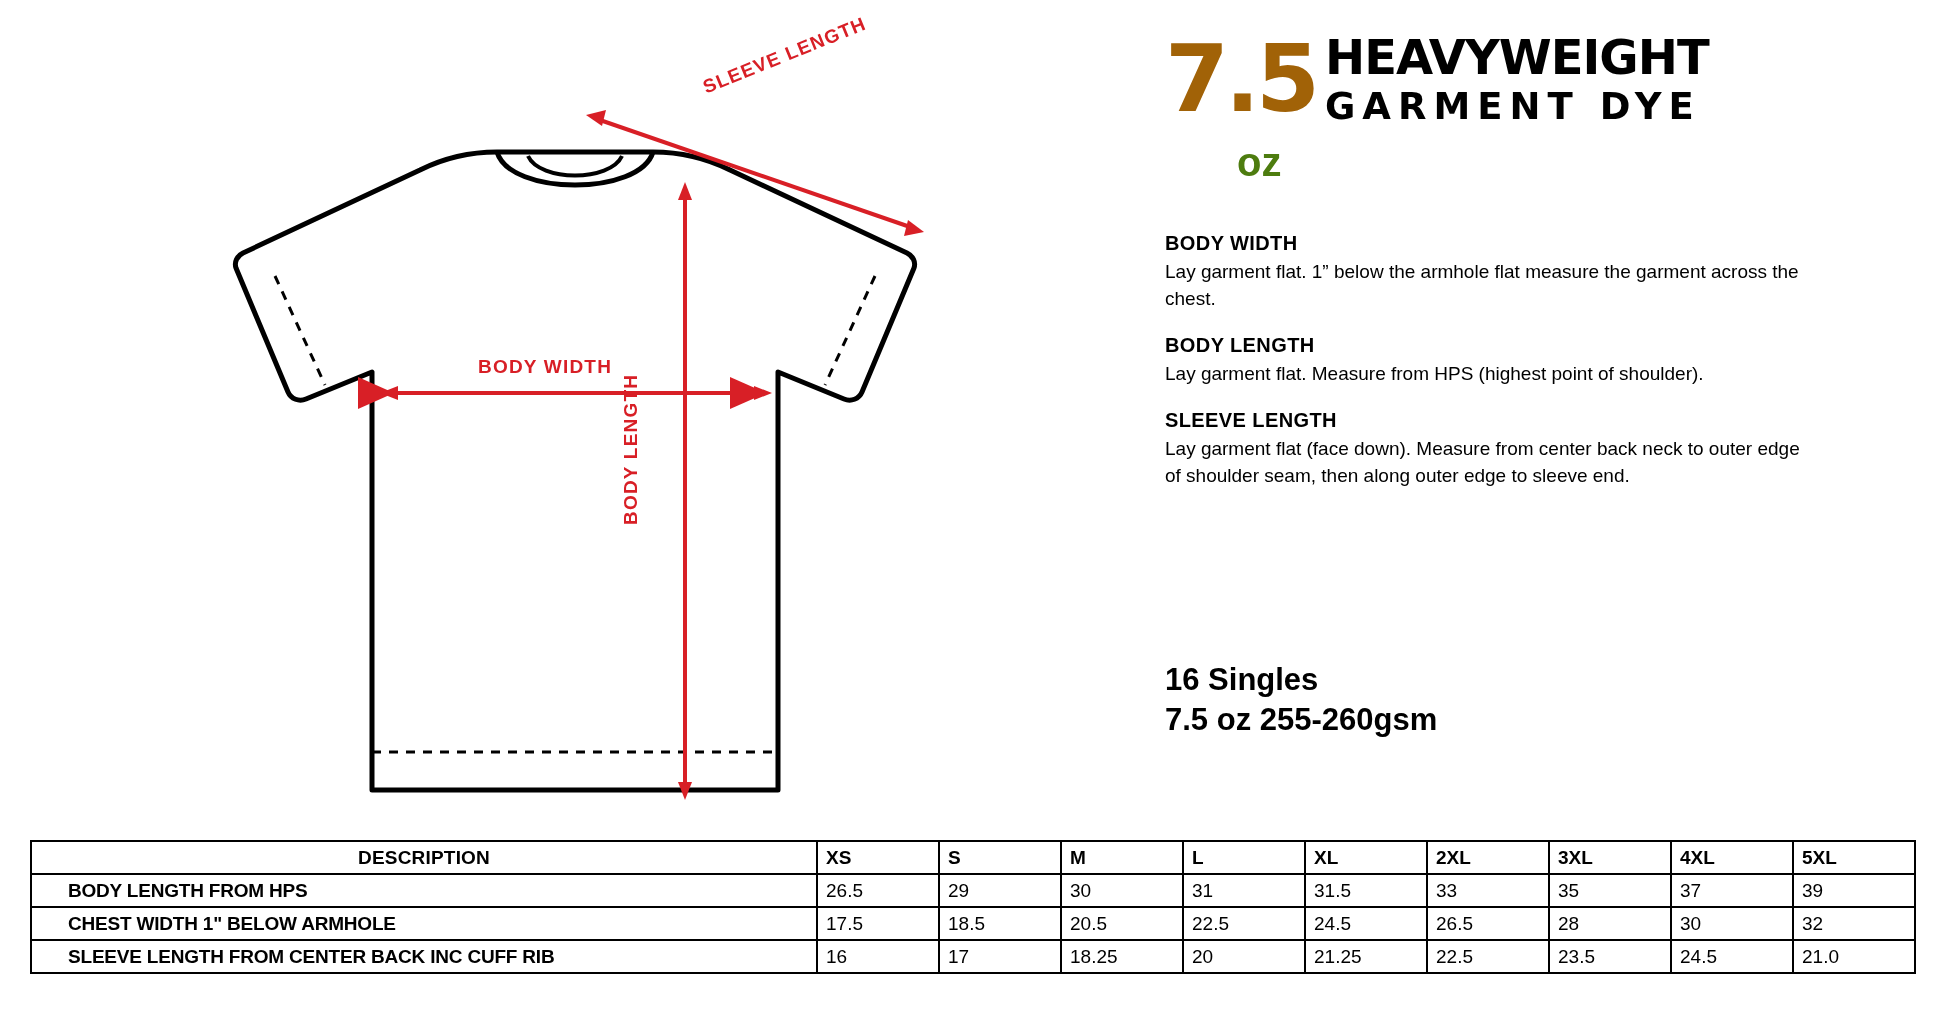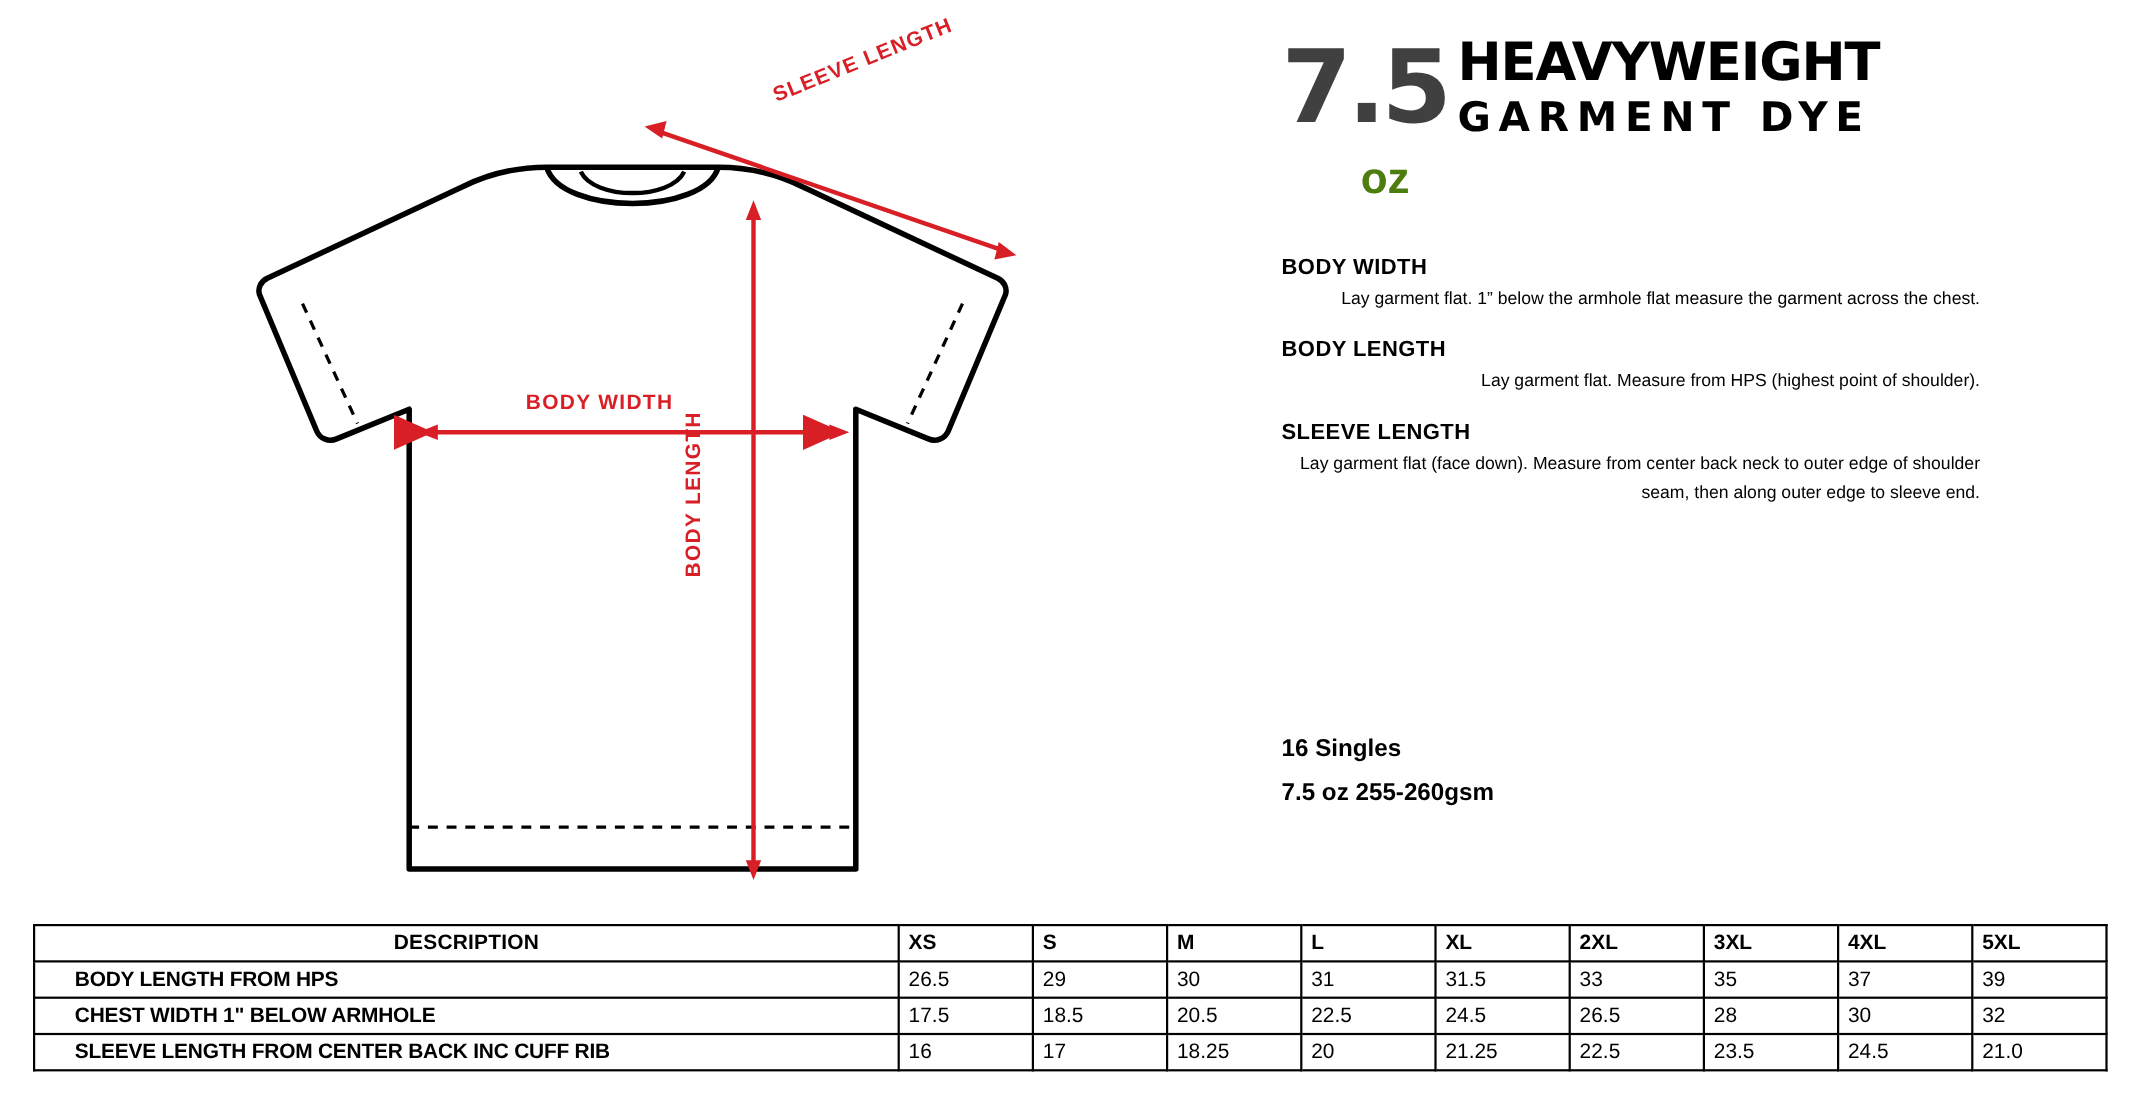--- a/index.html
+++ b/index.html
@@ -71,21 +71,21 @@
     position: absolute;
     left: 0;
     top: 34px;
     width: 760px;
     height: 170px;
   }
   #brand-weight {
     position: absolute;
     left: 0;
     top: 0;
-    color: #404040;
+    color: #a16207;
     font-family: "DejaVu Sans", sans-serif;
     font-weight: bold;
     font-size: 92px;
     line-height: 92px;
     letter-spacing: -4px;
   }
   #brand-oz {
     position: absolute;
     left: 72px;
     top: 108px;
@@ -125,32 +125,31 @@
   .instr-block {
     margin-bottom: 22px;
   }
   .instr-title {
     font-weight: bold;
     font-size: 20px;
     letter-spacing: 0.4px;
     margin-bottom: 3px;
   }
   .instr-text {
-    font-size: 16px;
+    font-size: 19px;
     line-height: 27px;
     max-width: 635px;
-    text-align: right;
   }
   #spec-block {
     position: absolute;
     left: 0;
     top: 660px;
   }
   .spec-line {
-    font-size: 22px;
+    font-size: 31px;
     font-weight: bold;
     line-height: 40px;
   }
 
   
   #size-table-wrap {
     position: absolute;
     left: 30px;
     top: 840px;
     width: 1886px;

